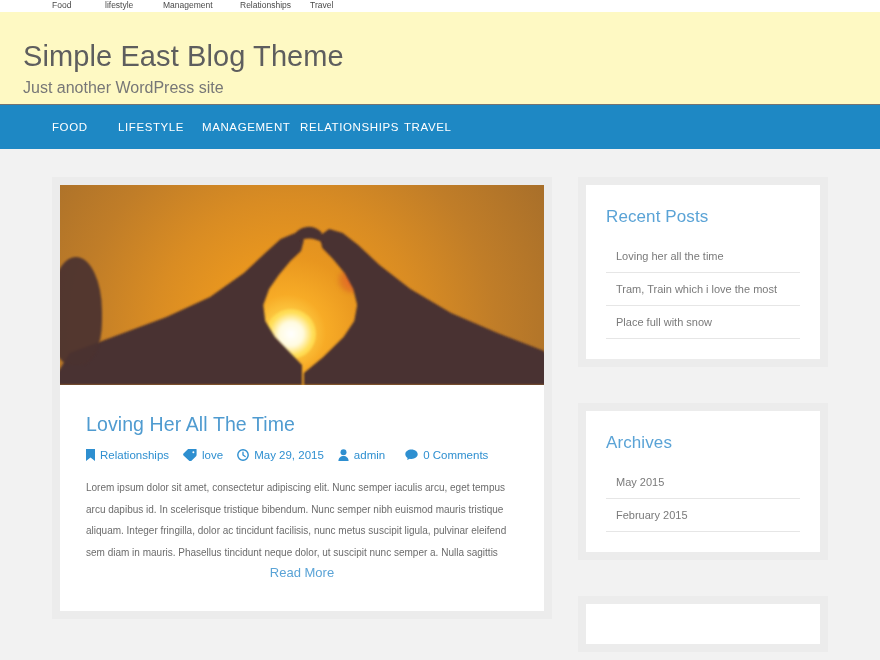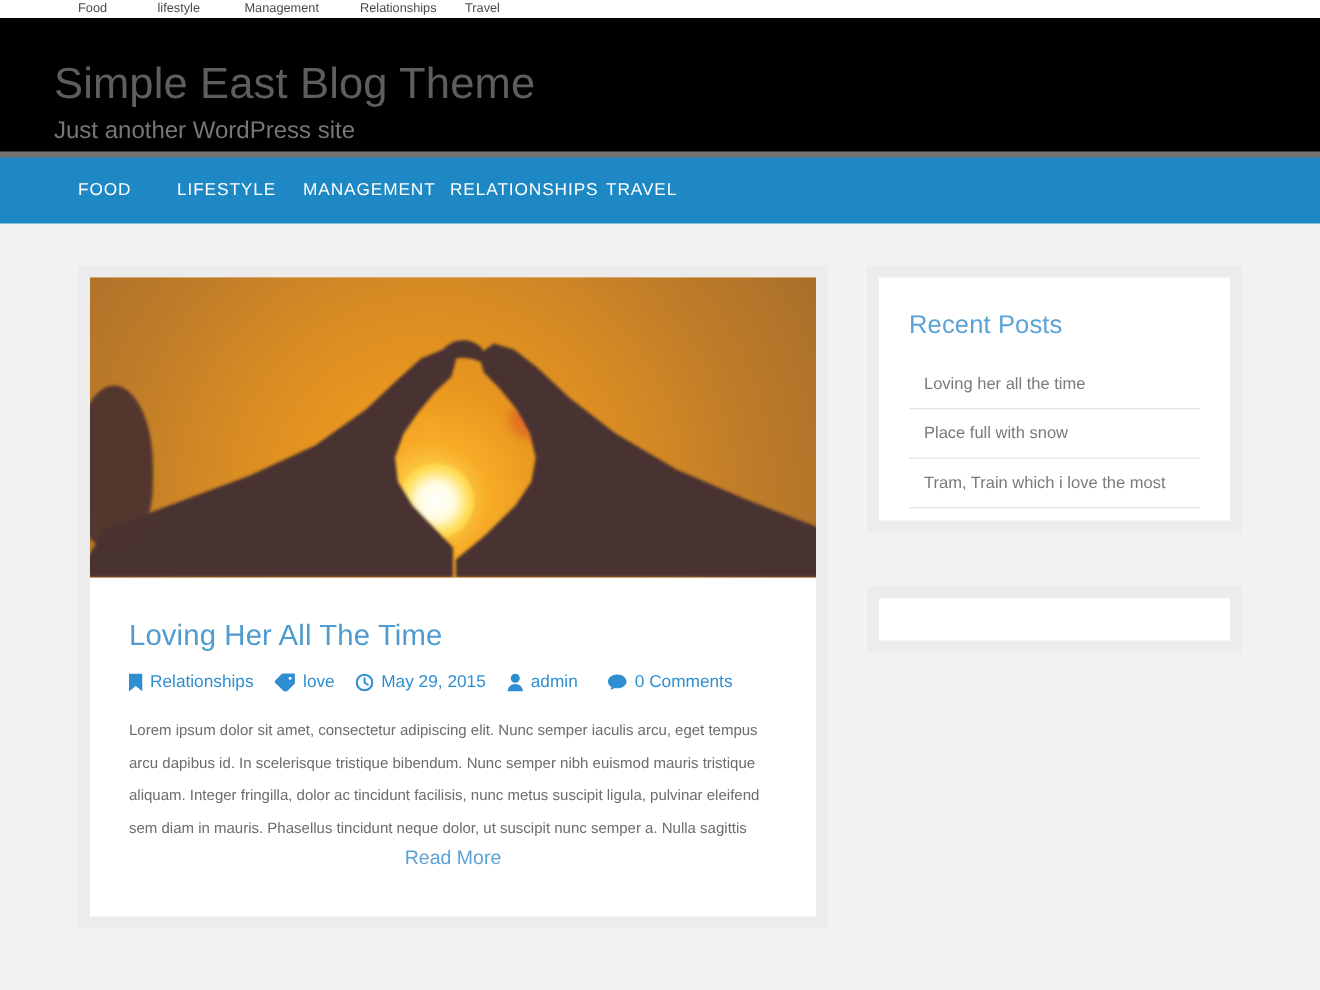--- a/index.html
+++ b/index.html
@@ -36,24 +36,24 @@
     white-space: nowrap;
   }
   .tb-0 { width: 53px; }
   .tb-1 { width: 58px; }
   .tb-2 { width: 77px; }
   .tb-3 { width: 70px; }
   .tb-4 { width: 50px; }
 
   
   .masthead {
-    background: #000000;
+    background: #fef9c3;
     height: 93px;
-    padding: 26px 0 0 36px;
-    border-bottom: 4px solid #737373;
+    padding: 26px 0 0 23px;
+    border-bottom: 1px solid #737373;
   }
   .site-title {
     font-size: 29px;
     font-weight: 300;
     color: #5e5e5e;
     letter-spacing: .1px;
     line-height: 36px;
   }
   .site-desc {
     font-size: 16px;
@@ -195,21 +195,21 @@
   }
 
   
   .widget {
     background: #ececec;
     padding: 8px;
     margin-bottom: 36px;
   }
   .widget-inner {
     background: #ffffff;
-    padding: 20px 20px 8px 20px;
+    padding: 20px 20px 20px 20px;
   }
   .widget-title {
     font-size: 17px;
     font-weight: 300;
     color: #5aa3d6;
     line-height: 24px;
     margin-bottom: 11px;
     letter-spacing: .1px;
   }
   .widget ul { list-style: none; }
@@ -346,29 +346,42 @@
   <aside class="sidebar">
 
     <section class="widget">
       <div class="widget-inner">
         <h3 class="widget-title">Recent Posts</h3>
         <ul>
           <li>
               <a href="#">Loving her all the time</a>
             </li>
           <li>
+              <a href="#">Tram, Train which i love the most</a>
+            </li>
+          <li>
               <a href="#">Place full with snow</a>
-            </li>
-          <li>
-              <a href="#">Tram, Train which i love the most</a>
             </li>
         </ul>
       </div>
     </section>
 
+    <section class="widget">
+      <div class="widget-inner">
+        <h3 class="widget-title">Archives</h3>
+        <ul>
+          <li>
+              <a href="#">May 2015</a>
+            </li>
+          <li>
+              <a href="#">February 2015</a>
+            </li>
+        </ul>
+      </div>
+    </section>
 
     <section class="widget">
       <div class="widget-inner">
         
       </div>
     </section>
 
   </aside>
 </div>
 

